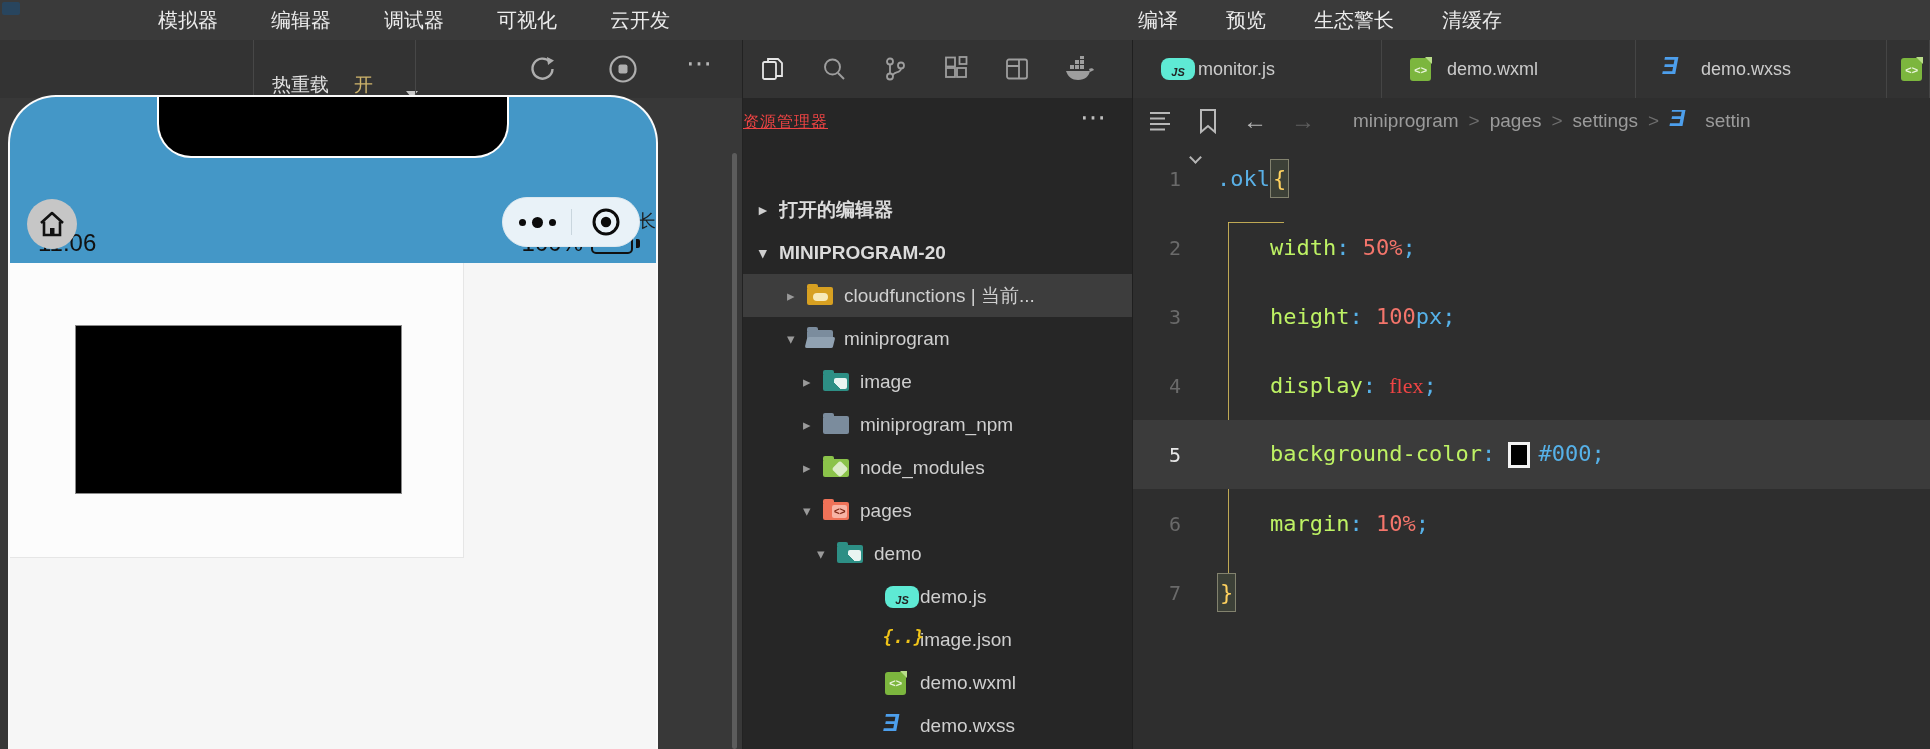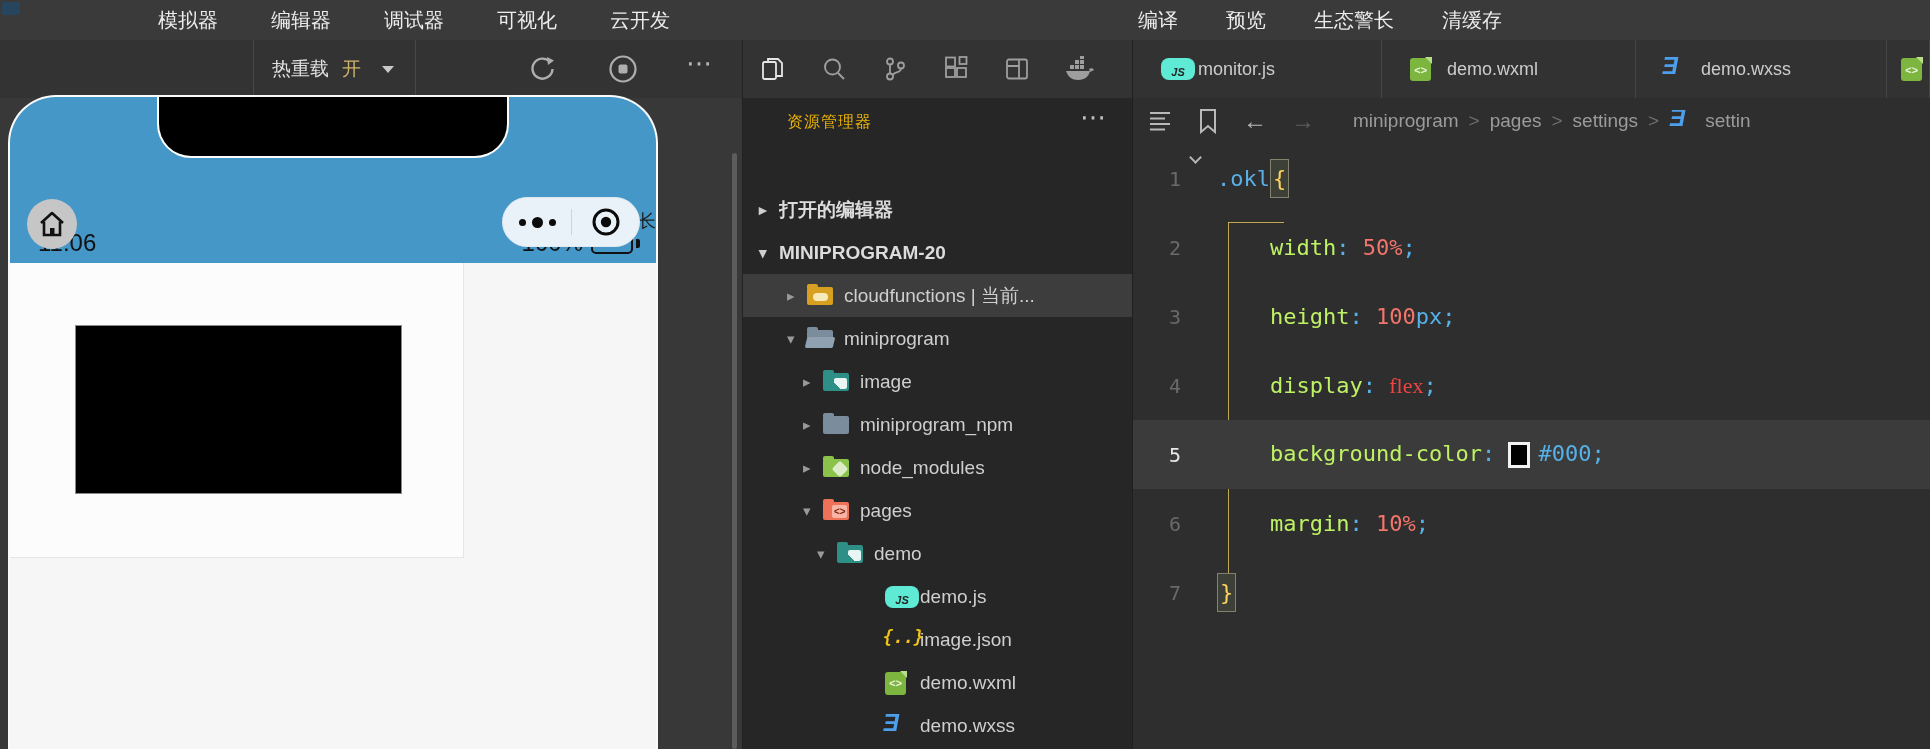--- a/index.html
+++ b/index.html
@@ -10,21 +10,21 @@
   .menubar { position:absolute; left:0; top:0; width:1930px; height:40px; background:#3a3a3a; color:#ececec; }
   .menubar .stub-icon { position:absolute; left:2px; top:2px; width:18px; height:13px; background:#28455e; border-radius:2px; }
   .menu-left { position:absolute; left:142px; top:0; height:40px; display:flex; align-items:center; gap:37px; font-size:20px; }
   .menu-right { position:absolute; left:1122px; top:0; height:40px; display:flex; align-items:center; gap:32px; font-size:20px; }
   .menu-item { cursor:default; white-space:nowrap;margin-left:16px; }
 
   
   .simtoolbar { position:absolute; left:0; top:40px; width:742px; height:58px; background:#333; color:#e0e0e0; }
   .vdiv { position:absolute; top:0; width:1px; height:58px; background:#474747; }
   .device-sel { position:absolute; left:0; top:0; height:58px; display:flex; align-items:center; font-size:19px; padding-left:2px; white-space:nowrap; }
-  .hot { position:absolute; left:272px; top:0; height:58px; display:flex; align-items:center; font-size:19px; gap:13px; }
+  .hot { position:absolute; left:272px; top:0; height:58px; display:flex; align-items:flex-end; font-size:19px; gap:25px; }
   .hot .state { color:#cdb36b; }
   .caret { width:0; height:0; border-left:6px solid transparent; border-right:6px solid transparent; border-top:7px solid #c9c9c9; margin-left:8px; display:inline-block; }
   .tb-icon { position:absolute; top:14px; width:30px; height:30px; }
   .tb-ellipsis { position:absolute; left:686px; top:8px; font-size:26px; color:#b5b5b5; letter-spacing:2px; }
 
   
   .simarea { position:absolute; left:0; top:98px; width:742px; height:651px; background:#383838; }
   .sim-scrollbar { position:absolute; right:5px; top:55px; bottom:0; width:5px; background:#5c5c5c; border-radius:3px; }
   .phone { position:absolute; left:8px; top:-3px; width:650px; height:654px; background:#f6f6f6; border-radius:48px 48px 0 0; border:2px solid rgba(255,255,255,.55); border-bottom:none; overflow:hidden; }
   .phone-header { position:absolute; left:0; top:0; width:100%; height:166px; background:#4497c7; }
@@ -45,21 +45,21 @@
   .cap-div { width:1px; height:26px; background:#c9d6de; }
   .cap-target { flex:1; display:flex; align-items:center; justify-content:center; }
   .page-card { position:absolute; left:0; top:166px; width:454px; height:295px; background:#fcfcfc; border-right:1px solid #e6e6e6; border-bottom:1px solid #e6e6e6; }
   .black-box { position:absolute; left:65px; top:62px; width:327px; height:169px; background:#000; border:1px solid #8a8a8a; }
 
   
   .explorer { position:absolute; left:742px; top:40px; width:391px; height:709px; background:#262626; border-left:1px solid #222; border-right:1px solid #1f1f1f; overflow:hidden; }
   .exp-iconrow { position:absolute; left:0; top:0; width:100%; height:58px; background:#333; display:flex; align-items:center; padding-left:16px; gap:33px; }
   .exp-iconrow svg { display:block; }
   .exp-header { position:absolute; left:0; top:58px; width:100%; height:48px; display:flex; align-items:center; }
-  .exp-title { margin-left:44px; color:#eab308; font-size:16px; letter-spacing:1px; }
+  .exp-title { color:#ef4444; font-size:16px; letter-spacing:1px;text-decoration:underline; }
   .exp-more { position:absolute; right:24px; top:4px; color:#bfbfbf; font-size:26px; letter-spacing:2px; }
   .tree { position:absolute; left:0; top:148px; width:100%; }
   .tree-row { position:relative; height:43px; display:flex; align-items:center; color:#cfcfcf; font-size:19px; white-space:nowrap; overflow:hidden; }
   .tree-row.selected { background:#3d3d3d; }
   .tree-row.lvl0 { font-weight:700; color:#dcdcdc; }
   .tree-row .arrow { width:20px; font-size:15px; color:#9a9a9a; flex:0 0 20px; }
   .tree-row.lvl0 .arrow { color:#cfcfcf; }
   .tree-row .ticon { width:27px; height:22px; margin-right:10px; position:relative; flex:0 0 27px; }
   .tree-row .tlabel { overflow:hidden; text-overflow:ellipsis; }
 

